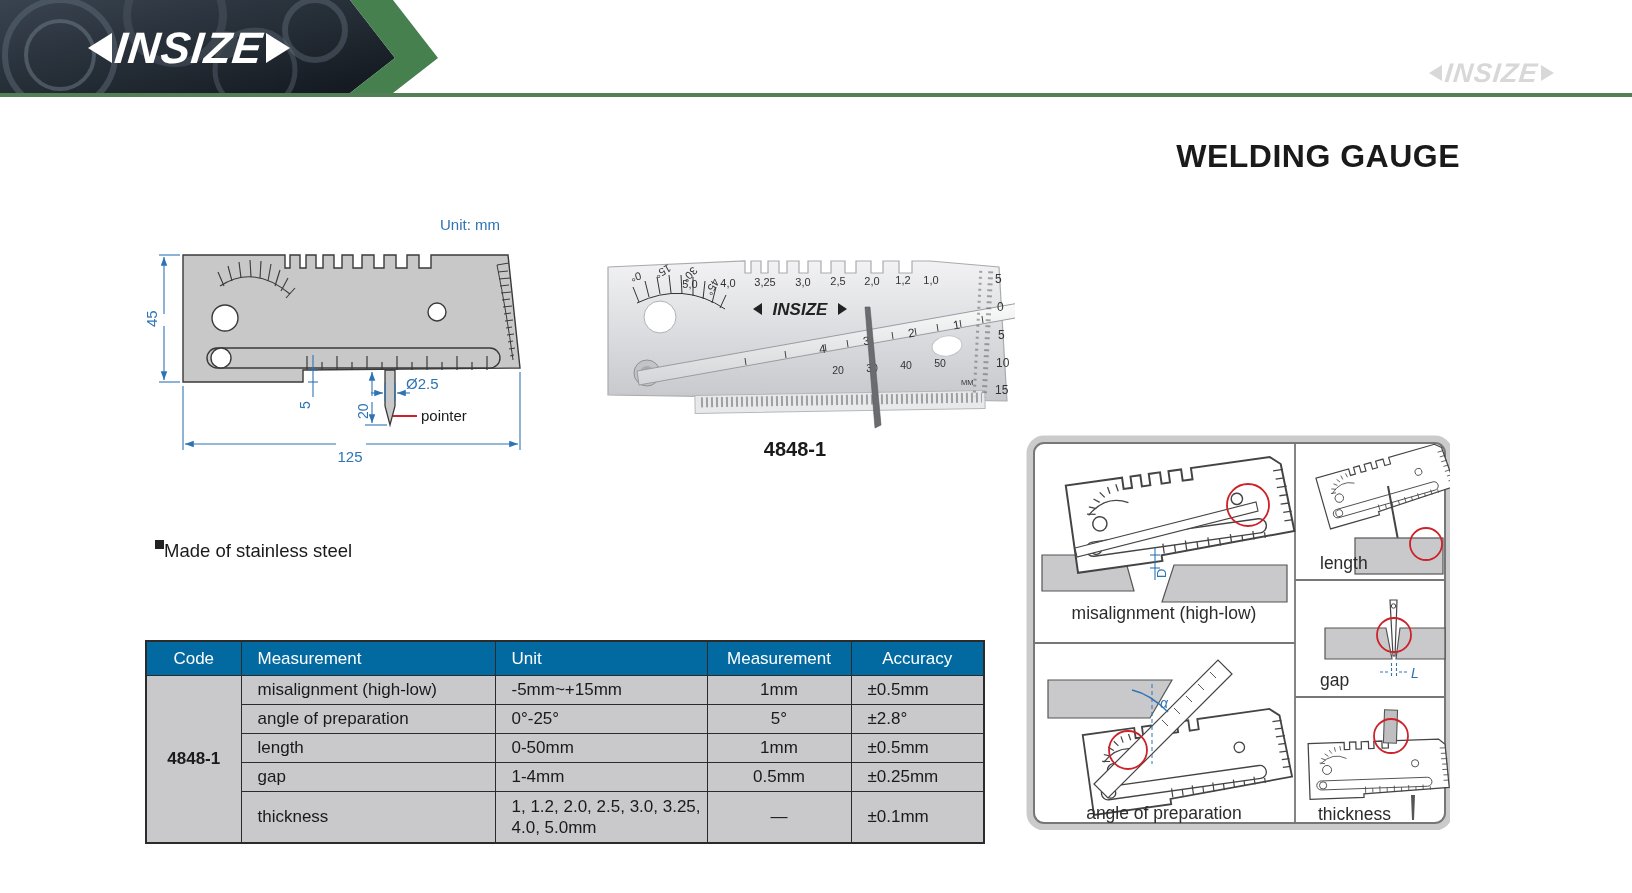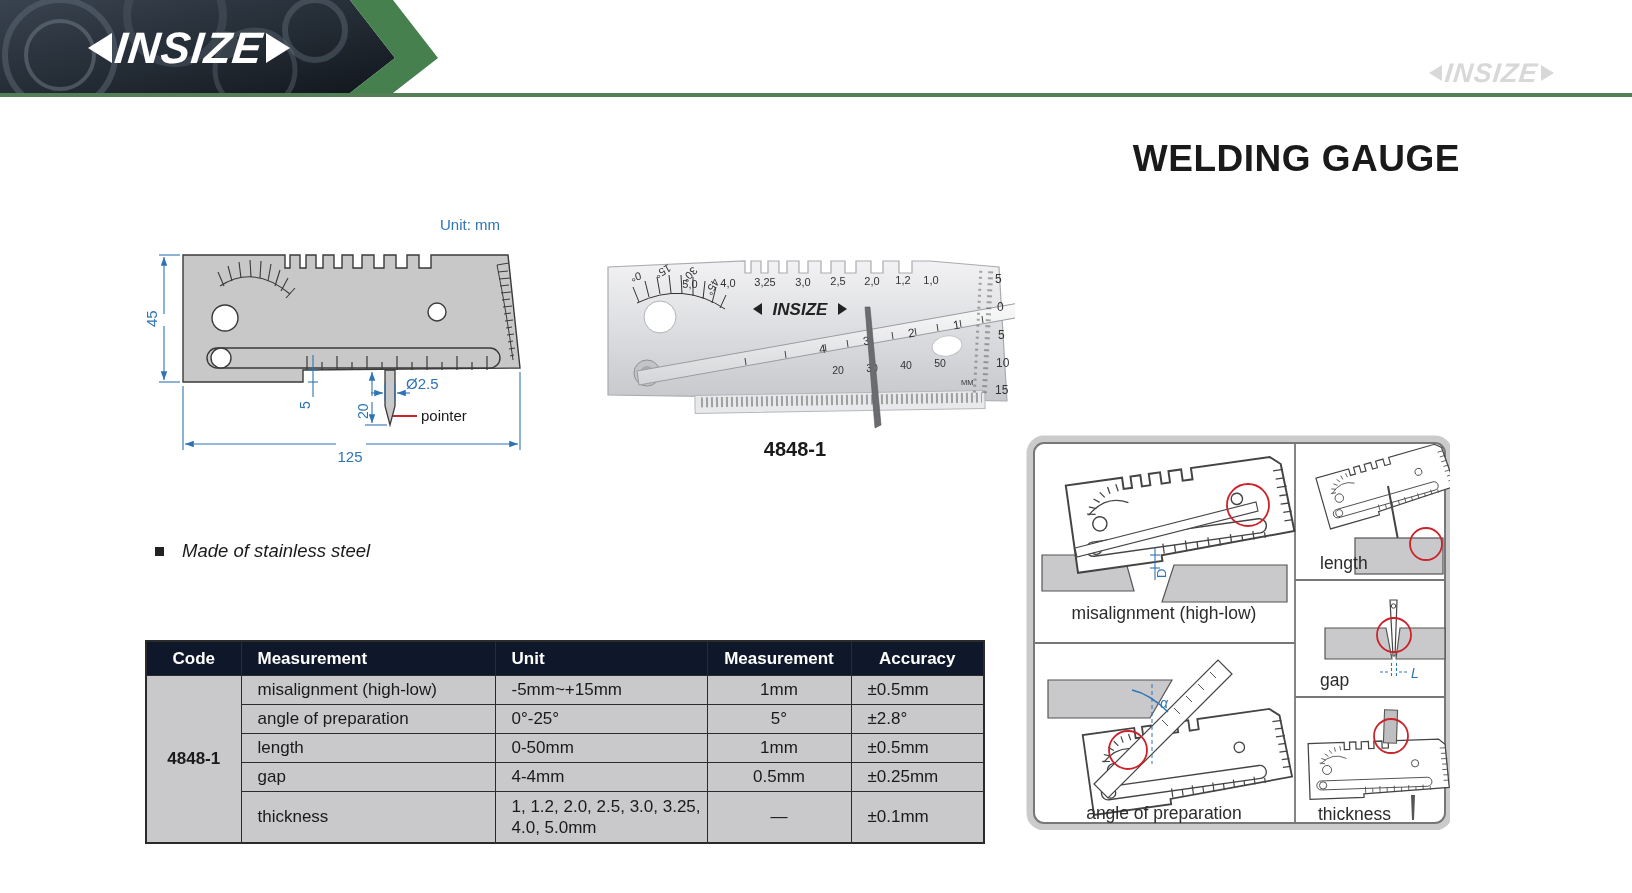--- a/index.html
+++ b/index.html
@@ -16,31 +16,31 @@
   #banner-logo{left:88px;top:24px;height:48px;}
   #banner-logo .txt{color:#fff;font-size:44px;line-height:48px;}
   #banner-logo .tri-l{border-right:24px solid #fff;border-top:15px solid transparent;border-bottom:15px solid transparent;}
   #banner-logo .tri-r{border-left:24px solid #fff;border-top:15px solid transparent;border-bottom:15px solid transparent;}
   #watermark{right:78px;top:58px;height:30px;}
   #watermark .txt{color:#d8d8d8;font-size:27px;line-height:30px;}
   #watermark .tri-l{border-right:13px solid #d8d8d8;border-top:8px solid transparent;border-bottom:8px solid transparent;}
   #watermark .tri-r{border-left:13px solid #d8d8d8;border-top:8px solid transparent;border-bottom:8px solid transparent;}
 
   
-  #page-title{right:172px;top:138px;font-size:37px;font-weight:bold;letter-spacing:.5px;}
+  #page-title{right:172px;top:138px;font-size:32px;font-weight:bold;letter-spacing:.5px;}
 
   
-  #feature{left:155px;top:540px;display:flex;align-items:center;gap:18px;font-size:18.5px;font-style:italic;}
+  #feature{left:155px;top:540px;display:flex;align-items:flex-start;gap:0;font-size:18.5px;}
   #feature .sq{width:9px;height:9px;background:#222;}
 
   
   #spec-table{left:145px;top:640px;width:838px;border-collapse:collapse;table-layout:fixed;
               font-size:17px;}
   #spec-table th,#spec-table td{border:1px solid #2b2b2b;padding:0 0 0 16px;text-align:left;vertical-align:middle;}
-  #spec-table th{background:#0f172a;color:#fff;font-weight:bold;height:33px;}
+  #spec-table th{background:#0369a1;color:#fff;font-weight:normal;height:33px;}
   #spec-table td{background:#c9c9cb;height:28px;}
   #spec-table .c{text-align:center;padding:0;}
   #spec-table tr.thick td{height:46px;}
   #spec-table td.code{font-weight:bold;}
   #spec-table{border:2px solid #2b2b2b;}
 
   svg text{font-family:"Liberation Sans","DejaVu Sans",sans-serif;}
 </style>
 </head>
 <body>
@@ -320,21 +320,21 @@
     <td>±2.8°</td>
   </tr>
   <tr>
     <td>length</td>
     <td>0-50mm</td>
     <td class="c">1mm</td>
     <td>±0.5mm</td>
   </tr>
   <tr>
     <td>gap</td>
-    <td>4-4mm</td>
+    <td>1-4mm</td>
     <td class="c">0.5mm</td>
     <td>±0.25mm</td>
   </tr>
   <tr class="thick">
     <td>thickness</td>
     <td style="line-height:1.25;padding-top:2px;padding-bottom:2px">1, 1.2, 2.0, 2.5, 3.0, 3.25, 4.0, 5.0mm</td>
     <td class="c">—</td>
     <td>±0.1mm</td>
   </tr>
 </tbody>

